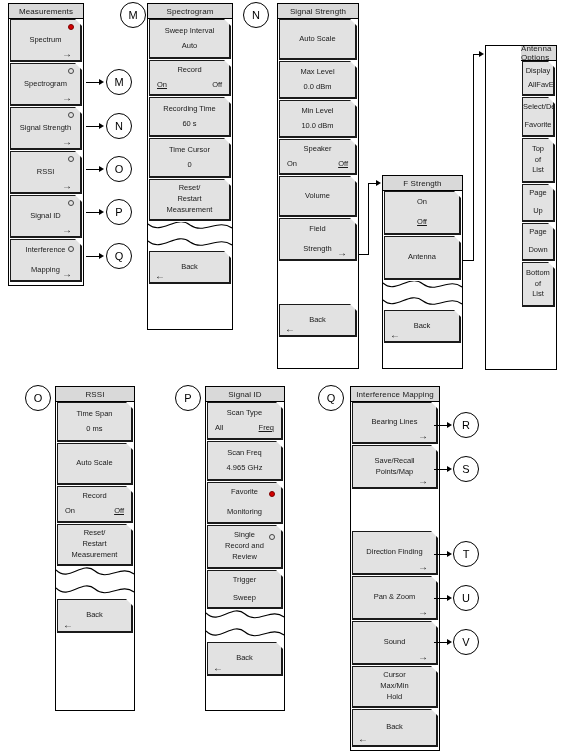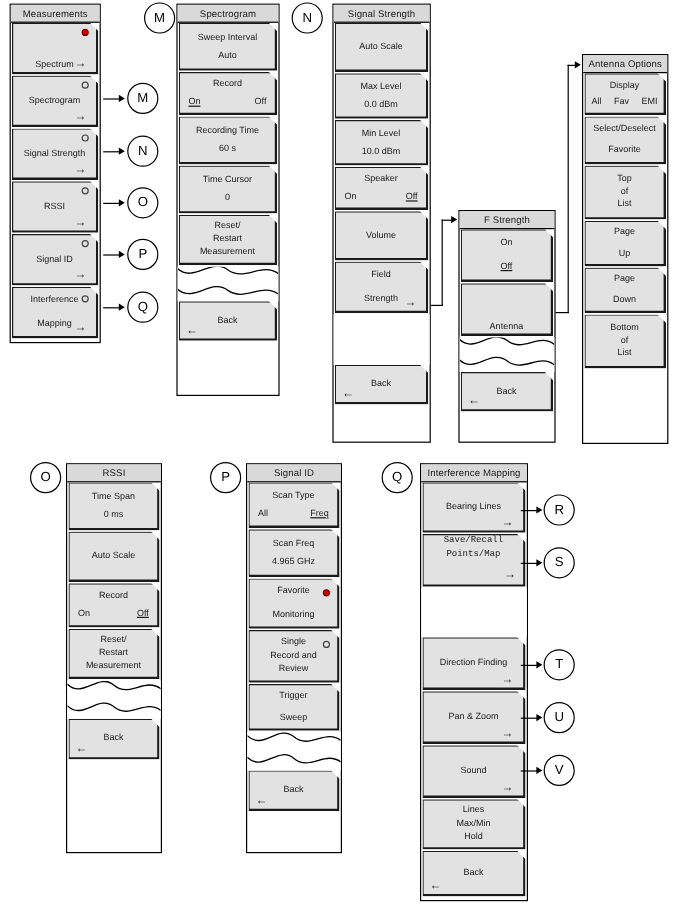--- a/index.html
+++ b/index.html
@@ -135,21 +135,21 @@
 </style>
 </head>
 <body>
 
 <div class="stage">
 
   <div class="panel" style="left:8px;top:3px;width:76px;height:283px;">
     <div class="panel-title">Measurements</div>
     <div class="keys">
 
-      <div class="key" style="height:43px;justify-content:flex-end;">
+      <div class="key" style="height:43px;">
         <span class="led led-on"></span>
         <span class="ln">Spectrum</span>
         <span class="rarrow">→</span>
       </div>
 
       <div class="key" style="height:43px;">
         <span class="led led-off"></span>
         <span class="ln">Spectrogram</span>
         <span class="rarrow">→</span>
       </div>
@@ -275,39 +275,39 @@
 
   <div class="panel" style="left:382px;top:175px;width:81px;height:194px;">
     <div class="panel-title">F Strength</div>
     <div class="keys">
 
       <div class="key" style="height:44px;justify-content:space-around;">
         <span class="ln">On</span>
         <span class="ln sel">Off</span>
       </div>
 
-      <div class="key" style="height:44px;justify-content:flex-end;">
+      <div class="key" style="height:44px;">
         <span class="ln">Antenna</span>
       </div>
 
       <div class="wave" style="height:29px;">
         <svg width="79" height="29" viewBox="0 0 79 29">
           <path d="M0,2 C13,14 26,-8 40,3 C53,13 66,-4 79,6" fill="none" stroke="#000" stroke-width="1.1"></path>
           <path d="M0,19 C13,31 26,9 40,20 C53,30 66,13 79,23" fill="none" stroke="#000" stroke-width="1.1"></path>
         </svg>
       </div>
 
       <div class="key" style="height:33px;">
         <span class="ln">Back</span>
         <span class="larrow">←</span>
       </div>
     </div>
   </div>
 
-  <div class="panel" style="left:485px;top:45px;width:72px;height:325px;">
+  <div class="panel" style="left:485px;top:45px;width:72px;height:325px;padding-left:35px;">
     <div class="panel-title">Antenna Options</div>
     <div class="keys">
 
       <div class="key" style="height:35px;">
         <span class="ln">Display</span>
         <span class="onoff3">
           <span>All</span>
           <span>Fav</span>
           <span>EMI</span>
         </span>
@@ -436,21 +436,21 @@
 
   <div class="panel" style="left:350px;top:386px;width:90px;height:365px;">
     <div class="panel-title">Interference Mapping</div>
     <div class="keys">
 
       <div class="key" style="height:42px;">
         <span class="ln">Bearing Lines</span>
         <span class="rarrow">→</span>
       </div>
 
-      <div class="key" style="height:44px;justify-content:flex-start;font-family:Liberation Mono, monospace;">
+      <div class="key" style="height:44px;justify-content:center;">
         <span class="ln">Save/Recall</span>
         <span class="ln">Points/Map</span>
         <span class="rarrow">→</span>
       </div>
 
       <div class="blank" style="height:41px;"></div>
 
       <div class="key" style="height:44px;">
         <span class="ln">Direction Finding</span>
         <span class="rarrow">→</span>
@@ -460,21 +460,21 @@
         <span class="ln">Pan &amp; Zoom</span>
         <span class="rarrow">→</span>
       </div>
 
       <div class="key" style="height:44px;">
         <span class="ln">Sound</span>
         <span class="rarrow">→</span>
       </div>
 
       <div class="key" style="height:42px;">
-        <span class="ln">Lines</span>
+        <span class="ln">Cursor</span>
         <span class="ln">Max/Min</span>
         <span class="ln">Hold</span>
       </div>
 
       <div class="key" style="height:38px;">
         <span class="ln">Back</span>
         <span class="larrow">←</span>
       </div>
     </div>
   </div>

